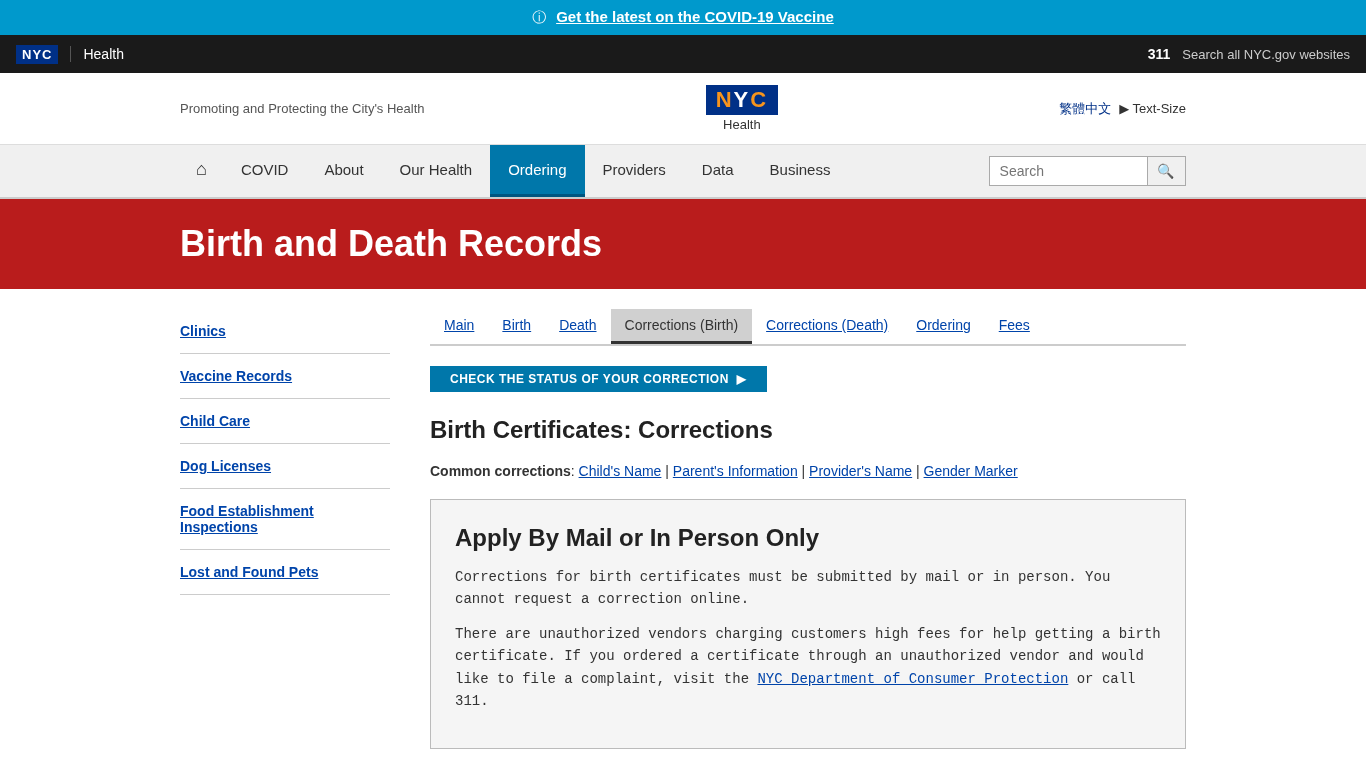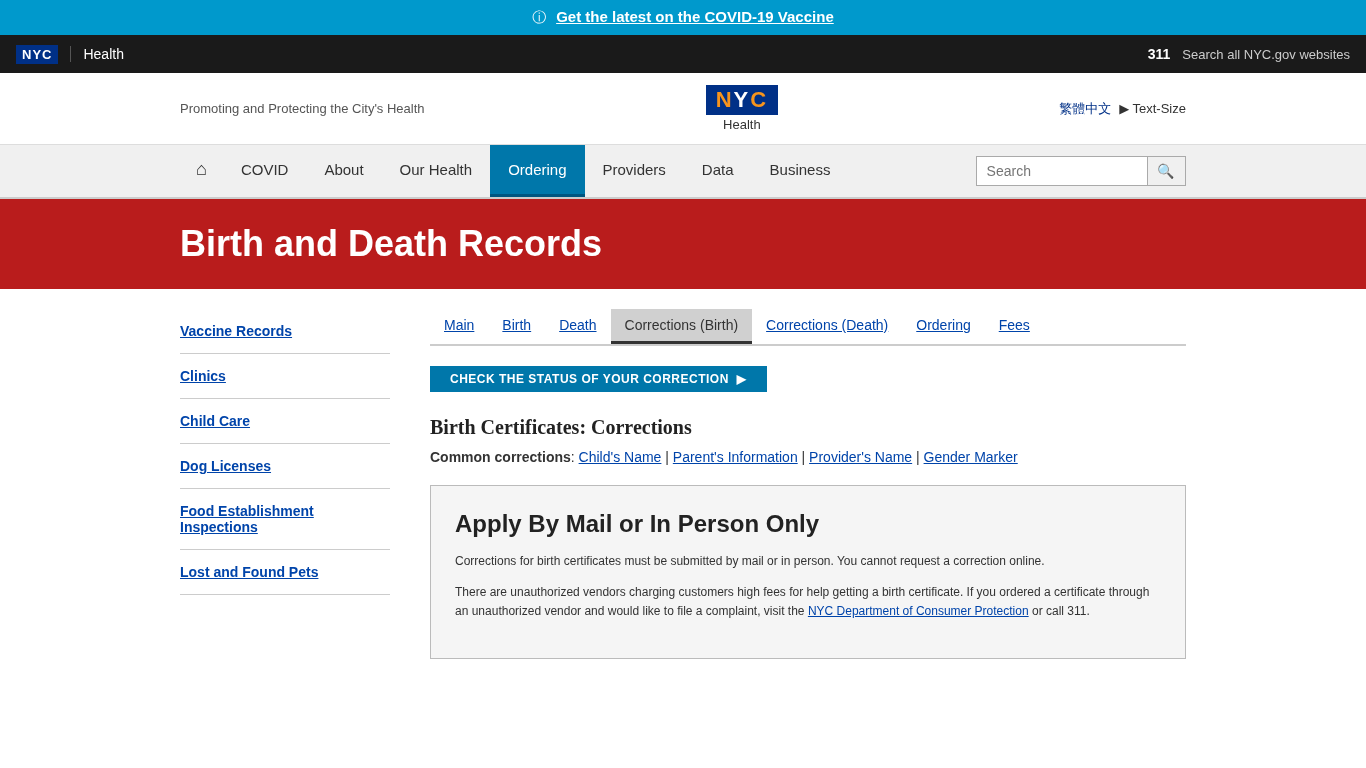--- a/index.html
+++ b/index.html
@@ -150,21 +150,21 @@
     .nav-search {
       margin-left: auto;
       display: flex;
       align-items: center;
       padding: 8px 0;
     }
     .nav-search input {
       border: 1px solid #aaa;
       padding: 6px 10px;
       font-size: 14px;
-      width: 172px;
+      width: 159px;
       outline: none;
     }
     .nav-search button {
       background: #f0f0f0;
       border: 1px solid #aaa;
       border-left: none;
       padding: 6px 10px;
       cursor: pointer;
       font-size: 14px;
     }
@@ -245,25 +245,24 @@
       letter-spacing: 0.5px;
       text-transform: uppercase;
       cursor: pointer;
       margin-bottom: 24px;
       text-decoration: none;
       justify-content: space-between;
     }
 
     
     .page-heading {
-      font-size: 20px;
+      font-size: 24px;
       font-weight: bold;
       color: #222;
-      margin-bottom: 10px;
-      font-family: Liberation Serif, serif;
+      margin-bottom: 19px;
     }
     .common-corrections {
       font-size: 14px;
       margin-bottom: 20px;
       color: #333;
     }
     .common-corrections strong {
       font-weight: bold;
     }
     .common-corrections a {
@@ -278,24 +277,25 @@
       padding: 24px;
       margin-bottom: 20px;
     }
     .info-box h2 {
       font-size: 24px;
       font-weight: bold;
       color: #222;
       margin-bottom: 14px;
     }
     .info-box p {
-      font-size: 12px;
+      font-size: 14px;
       color: #333;
       line-height: 1.6;
       margin-bottom: 12px;
+      font-family: Liberation Mono, monospace;
     }
     .info-box a {
       color: #0044aa;
       text-decoration: underline;
     }
   </style>
 </head>
 <body>
 
 <div class="covid-banner">
@@ -344,24 +344,24 @@
 </nav>
 
 <div class="page-hero">
   <h1>Birth and Death Records</h1>
 </div>
 
 <div class="content-area">
 
   <aside class="sidebar">
     <div class="sidebar-item">
+      <a href="#">Clinics</a>
+    </div>
+    <div class="sidebar-item">
       <a href="#">Vaccine Records</a>
-    </div>
-    <div class="sidebar-item">
-      <a href="#">Clinics</a>
     </div>
     <div class="sidebar-item">
       <a href="#">Child Care</a>
     </div>
     <div class="sidebar-item">
       <a href="#">Dog Licenses</a>
     </div>
     <div class="sidebar-item">
       <a href="#">Food Establishment Inspections</a>
     </div>

